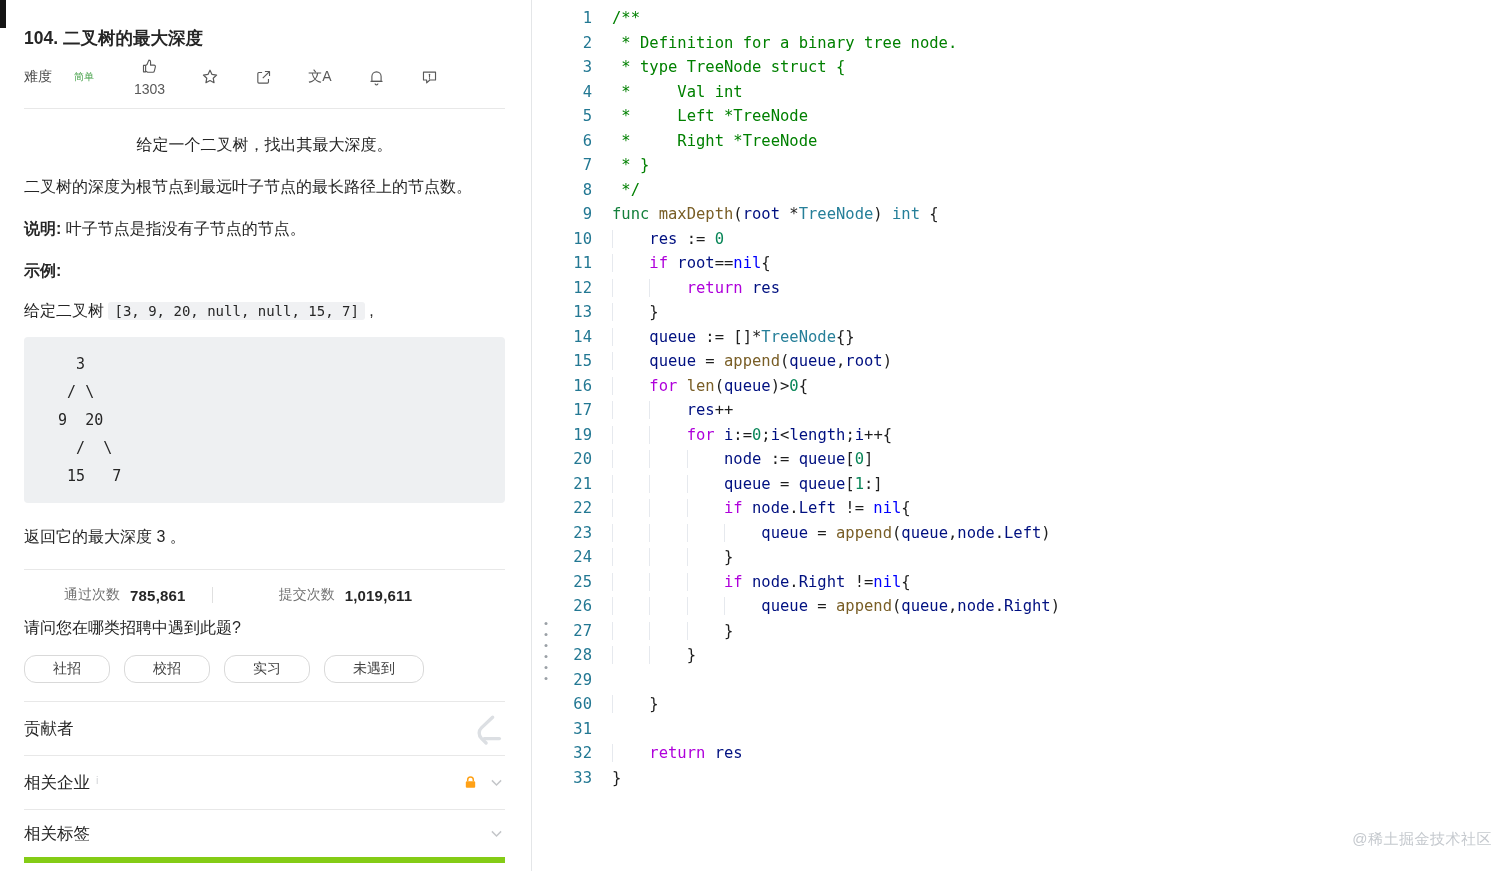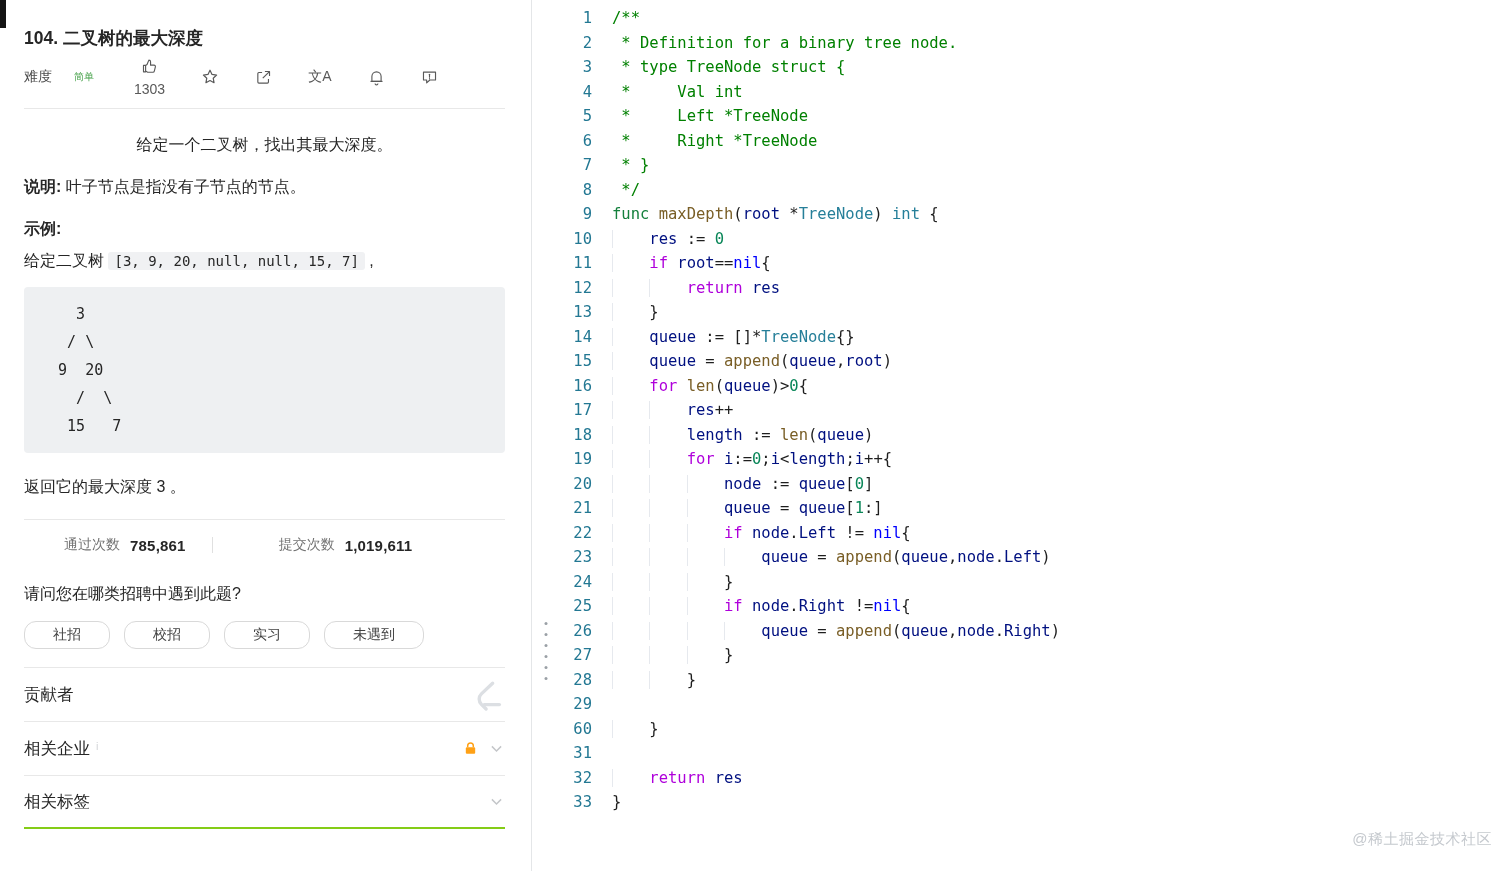--- a/index.html
+++ b/index.html
@@ -12,35 +12,35 @@
   .title { font-size:17.5px; font-weight:700; margin:26px 0 0; color:#262626; }
   .meta { margin-top:16px; display:flex; align-items:center; height:22px; }
   .diff-label { font-size:14px; color:#4d4d4d; }
   .diff-value { font-size:10px; color:#43a047; margin-left:22px; }
   .meta-btn { display:flex; align-items:center; gap:6px; background:none; border:none; padding:0; cursor:pointer; color:#595959; font-size:14px; margin-left:36px; font-family:inherit;flex-direction:column; }
   .meta-btn.like { margin-left:40px; }
   .translate-glyph { font-size:14px; color:#595959; }
   .divider { border:none; border-top:1px solid #e8e8e8; margin:20px 0 0; }
   .para { font-size:16px; line-height:24px; margin:18px 0 0; color:#262626; }
   .para.first { margin-top:24px;text-align:center; }
-  .para.example-line { margin-top:8px; }
+  .para.example-line { margin-top:16px; }
   .bold { font-weight:700; }
   .inline-code { font-family:"DejaVu Sans Mono",monospace; font-size:14px; background:#f0f1f3; border-radius:3px; padding:1px 6px; color:#262626; }
   .tree-block { margin:14px 0 0; background:#eef0f2; border-radius:4px; padding:13px 16px; font-family:"DejaVu Sans Mono",monospace; font-size:15px; line-height:28px; color:#262626; white-space:pre; }
   .result { margin-top:22px; }
   .stats { margin-top:16px; display:flex; align-items:center; }
   .stat-label { font-size:14px; color:#737373;margin-left:40px; }
   .stat-value { font-size:15px; font-weight:700; color:#262626; margin-left:10px; letter-spacing:.2px; }
   .stat-sep { width:1px; height:16px; background:#e0e0e0; margin:0 26px; }
-  .survey-q { margin-top:30px; font-size:16px; color:#262626; }
+  .survey-q { margin-top:14px; font-size:16px; color:#262626; }
   .survey-opts { margin-top:16px; display:flex; gap:14px; }
   .survey-btn { font-family:inherit; font-size:14px; color:#404040; background:#fff; border:1px solid #d9d9d9; border-radius:12px; padding:4px 28px; cursor:pointer; }
   .sections { margin-top:18px; }
   .section-row { height:54px; border-top:1px solid #e8e8e8; display:flex; align-items:center; justify-content:space-between; font-size:16.5px; color:#262626; cursor:pointer; }
-  .section-row.last { border-bottom:2px solid #84cc16;gap:9px; }
+  .section-row.last { border-bottom:6px solid #84cc16;gap:9px; }
   .row-right { display:flex; align-items:center; gap:10px; }
   .info-mark { color:#d4d6d9; font-size:11px; margin-left:6px; vertical-align:4px; }
   .icon { display:inline-flex; align-items:center; }
 
   
   .gutter { width:28px; flex:none; position:relative; background:#fff; }
   .grip { position:absolute; left:50%; transform:translateX(-50%); top:622px; display:flex; flex-direction:column; gap:8px; }
   .grip i { width:3px; height:3px; border-radius:50%; background:#9aa0a6; display:block; }
 
   
@@ -122,20 +122,21 @@
               <path d="M12 7.5v4" stroke-linecap="round"></path>
               <path d="M12 13.6v.5" stroke-linecap="round"></path>
             </svg>
         </span>
       </button>
     </div>
 
     <hr class="divider">
 
     <p class="para first">给定一个二叉树，找出其最大深度。</p>
+    <p class="para">二叉树的深度为根节点到最远叶子节点的最长路径上的节点数。</p>
     <p class="para"><span class="bold">说明:</span><span> 叶子节点是指没有子节点的节点。</span></p>
     <p class="para"><span class="bold">示例:</span></p>
     <p class="para example-line"><span>给定二叉树 </span><code class="inline-code">[3, 9, 20, null, null, 15, 7]</code><span> ,</span></p>
 
     <pre class="tree-block">    3
    / \
   9  20
     /  \
    15   7</pre>
 
@@ -219,21 +220,20 @@
         <div class="code-line"><span class="ln">8</span><span class="lc"><span class="tk-cm"> */</span></span></div>
         <div class="code-line"><span class="ln">9</span><span class="lc"><span class="tk-kwb">func</span><span class="tk-pl"> </span><span class="tk-fn">maxDepth</span><span class="tk-pl">(</span><span class="tk-vr">root</span><span class="tk-pl"> *</span><span class="tk-ty">TreeNode</span><span class="tk-pl">) </span><span class="tk-ty">int</span><span class="tk-pl"> {</span></span></div>
         <div class="code-line"><span class="ln">10</span><span class="lc"><span class="ind">    </span><span class="tk-vr">res</span><span class="tk-pl"> := </span><span class="tk-num">0</span></span></div>
         <div class="code-line"><span class="ln">11</span><span class="lc"><span class="ind">    </span><span class="tk-kwp">if</span><span class="tk-pl"> </span><span class="tk-vr">root</span><span class="tk-pl">==</span><span class="tk-nil">nil</span><span class="tk-pl">{</span></span></div>
         <div class="code-line"><span class="ln">12</span><span class="lc"><span class="ind">        </span><span class="tk-kwp">return</span><span class="tk-pl"> </span><span class="tk-vr">res</span></span></div>
         <div class="code-line"><span class="ln">13</span><span class="lc"><span class="ind">    </span><span class="tk-pl">}</span></span></div>
         <div class="code-line"><span class="ln">14</span><span class="lc"><span class="ind">    </span><span class="tk-vr">queue</span><span class="tk-pl"> := []*</span><span class="tk-ty">TreeNode</span><span class="tk-pl">{}</span></span></div>
         <div class="code-line"><span class="ln">15</span><span class="lc"><span class="ind">    </span><span class="tk-vr">queue</span><span class="tk-pl"> = </span><span class="tk-fn">append</span><span class="tk-pl">(</span><span class="tk-vr">queue</span><span class="tk-pl">,</span><span class="tk-vr">root</span><span class="tk-pl">)</span></span></div>
         <div class="code-line"><span class="ln">16</span><span class="lc"><span class="ind">    </span><span class="tk-kwp">for</span><span class="tk-pl"> </span><span class="tk-fn">len</span><span class="tk-pl">(</span><span class="tk-vr">queue</span><span class="tk-pl">)&gt;</span><span class="tk-num">0</span><span class="tk-pl">{</span></span></div>
         <div class="code-line"><span class="ln">17</span><span class="lc"><span class="ind">        </span><span class="tk-vr">res</span><span class="tk-pl">++</span></span></div>
-        <div class="code-line"><span class="ln">18</span><span class="lc"><span class="ind">        </span><span class="tk-vr">length</span><span class="tk-pl"> := </span><span class="tk-fn">len</span><span class="tk-pl">(</span><span class="tk-vr">queue</span><span class="tk-pl">)</span></span></div>
         <div class="code-line"><span class="ln">19</span><span class="lc"><span class="ind">        </span><span class="tk-kwp">for</span><span class="tk-pl"> </span><span class="tk-vr">i</span><span class="tk-pl">:=</span><span class="tk-num">0</span><span class="tk-pl">;</span><span class="tk-vr">i</span><span class="tk-pl">&lt;</span><span class="tk-vr">length</span><span class="tk-pl">;</span><span class="tk-vr">i</span><span class="tk-pl">++{</span></span></div>
         <div class="code-line"><span class="ln">20</span><span class="lc"><span class="ind">            </span><span class="tk-vr">node</span><span class="tk-pl"> := </span><span class="tk-vr">queue</span><span class="tk-pl">[</span><span class="tk-num">0</span><span class="tk-pl">]</span></span></div>
         <div class="code-line"><span class="ln">21</span><span class="lc"><span class="ind">            </span><span class="tk-vr">queue</span><span class="tk-pl"> = </span><span class="tk-vr">queue</span><span class="tk-pl">[</span><span class="tk-num">1</span><span class="tk-pl">:]</span></span></div>
         <div class="code-line"><span class="ln">22</span><span class="lc"><span class="ind">            </span><span class="tk-kwp">if</span><span class="tk-pl"> </span><span class="tk-vr">node</span><span class="tk-pl">.</span><span class="tk-vr">Left</span><span class="tk-pl"> != </span><span class="tk-nil">nil</span><span class="tk-pl">{</span></span></div>
         <div class="code-line"><span class="ln">23</span><span class="lc"><span class="ind">                </span><span class="tk-vr">queue</span><span class="tk-pl"> = </span><span class="tk-fn">append</span><span class="tk-pl">(</span><span class="tk-vr">queue</span><span class="tk-pl">,</span><span class="tk-vr">node</span><span class="tk-pl">.</span><span class="tk-vr">Left</span><span class="tk-pl">)</span></span></div>
         <div class="code-line"><span class="ln">24</span><span class="lc"><span class="ind">            </span><span class="tk-pl">}</span></span></div>
         <div class="code-line"><span class="ln">25</span><span class="lc"><span class="ind">            </span><span class="tk-kwp">if</span><span class="tk-pl"> </span><span class="tk-vr">node</span><span class="tk-pl">.</span><span class="tk-vr">Right</span><span class="tk-pl"> !=</span><span class="tk-nil">nil</span><span class="tk-pl">{</span></span></div>
         <div class="code-line"><span class="ln">26</span><span class="lc"><span class="ind">                </span><span class="tk-vr">queue</span><span class="tk-pl"> = </span><span class="tk-fn">append</span><span class="tk-pl">(</span><span class="tk-vr">queue</span><span class="tk-pl">,</span><span class="tk-vr">node</span><span class="tk-pl">.</span><span class="tk-vr">Right</span><span class="tk-pl">)</span></span></div>
         <div class="code-line"><span class="ln">27</span><span class="lc"><span class="ind">            </span><span class="tk-pl">}</span></span></div>
         <div class="code-line"><span class="ln">28</span><span class="lc"><span class="ind">        </span><span class="tk-pl">}</span></span></div>

